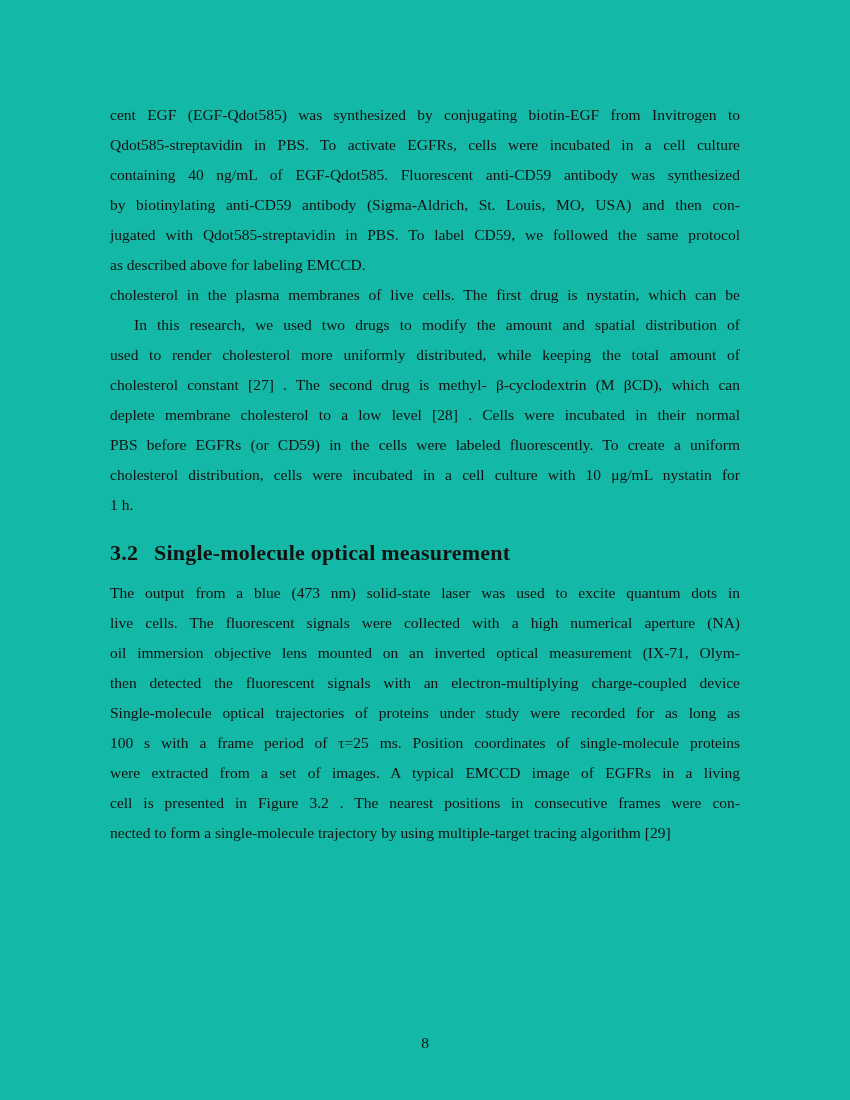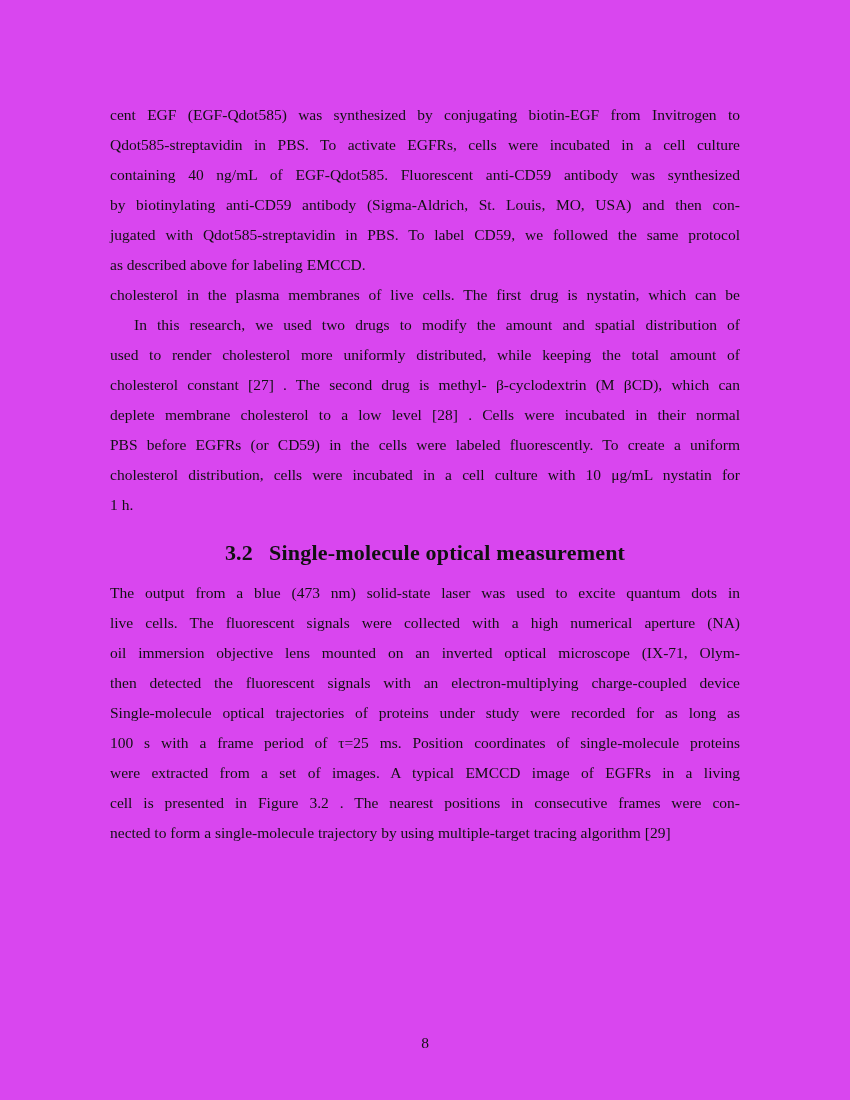--- a/index.html
+++ b/index.html
@@ -4,21 +4,21 @@
 <style>
   html, body {
     margin: 0;
     padding: 0;
     background: #ffffff;
   }
   .page {
     position: relative;
     width: 850px;
     height: 1100px;
-    background: #d946ef;
+    background: #14b8a6;
     font-family: "Liberation Serif", "DejaVu Serif", serif;
     color: #111111;
     overflow: hidden;
   }
   .content {
     position: absolute;
     left: 110px;
     top: 100px;
     width: 630px;
   }
@@ -34,21 +34,20 @@
   }
   .jline.indent {
     padding-left: 24px;
   }
   .heading {
     margin: 16px 0 8px 0;
     font-size: 22px;
     font-weight: bold;
     line-height: 34px;
     letter-spacing: 0.2px;
-    text-align: center;
   }
   .heading .secnum {
     display: inline-block;
     margin-right: 16px;
   }
   .footer {
     position: absolute;
     left: 0;
     top: 1028px;
     width: 850px;
@@ -83,21 +82,21 @@
       <div class="jline lastline">1 h.</div>
     </div>
 
     <h2 class="heading">
       <span class="secnum">3.2</span><span>Single-molecule optical measurement</span>
     </h2>
 
     <div>
       <div class="jline">The output from a blue (473 nm) solid-state laser was used to excite quantum dots in</div>
       <div class="jline">live cells.  The fluorescent signals were collected with a high numerical aperture (NA)</div>
-      <div class="jline">oil immersion objective lens mounted on an inverted optical microscope (IX-71, Olym-</div>
+      <div class="jline">oil immersion objective lens mounted on an inverted optical measurement (IX-71, Olym-</div>
       <div class="jline">then detected the fluorescent signals with an electron-multiplying charge-coupled device</div>
     </div>
 
 
     <div>
       <div class="jline">Single-molecule optical trajectories of proteins under study were recorded for as long as</div>
       <div class="jline">100 s with a frame period of τ=25 ms. Position coordinates of single-molecule proteins</div>
       <div class="jline">were extracted from a set of images.  A typical EMCCD image of EGFRs in a living</div>
       <div class="jline">cell is presented in Figure 3.2 .  The nearest positions in consecutive frames were con-</div>
       <div class="jline lastline">nected to form a single-molecule trajectory by using multiple-target tracing algorithm [29]</div>

